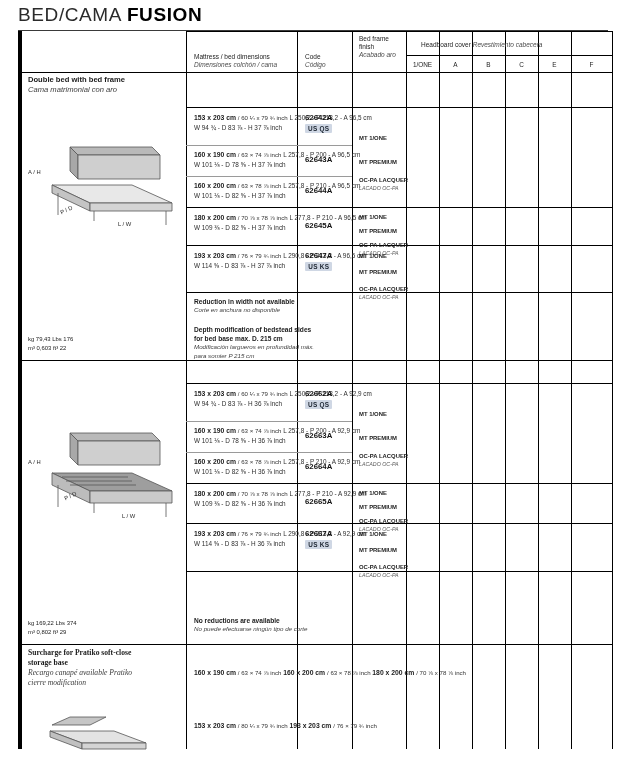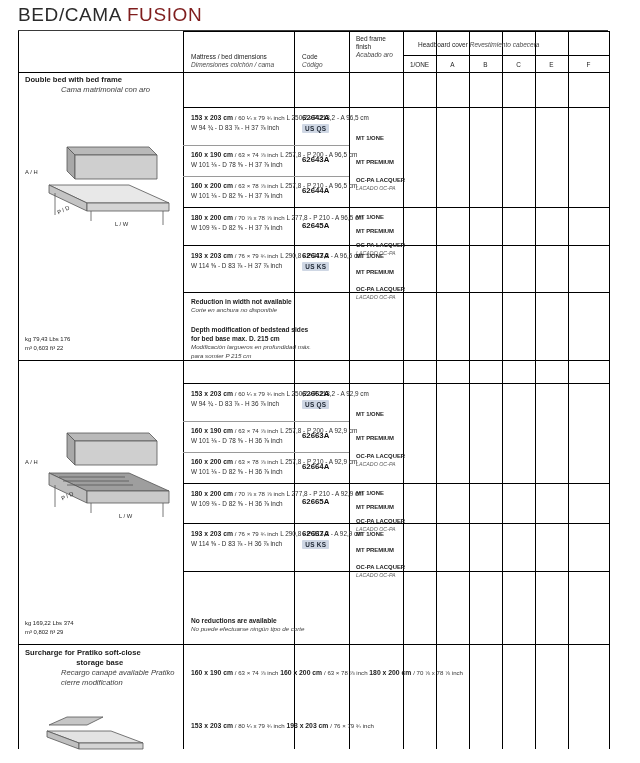--- a/index.html
+++ b/index.html
@@ -11,48 +11,48 @@
     -webkit-font-smoothing:antialiased;
   }
   .page{position:relative;width:640px;height:763px;overflow:hidden;}
 
   
   .title{
     position:absolute;left:18px;top:4px;
     font-size:19px;letter-spacing:.6px;
     color:#2b2b2b;font-weight:400;
   }
-  .title .bold{font-weight:400;color:#7f1d1d;}
+  .title .bold{font-weight:700;color:#000000;}
   .title-rule{
     position:absolute;left:18px;top:30px;width:590px;height:1px;background:#3a3a3a;
   }
 
   
   .tbl{
     position:absolute;left:18px;top:31px;width:590px;height:718px;
-    border-left:1px solid #000000;border-right:1px solid #000;
+    border-left:4px solid #000000;border-right:1px solid #000;
   }
 
   
   .vrule{position:absolute;top:0;width:1px;background:#000;}
 
   
   .hrule{position:absolute;height:1px;background:#000;}
   .hrule.light{background:#9a9a9a;}
 
   
   .hdr-cell{
     position:absolute;font-size:6.5px;line-height:1.25;color:#1b1b1b;
   }
   .hdr-cell .en{display:block;}
   .hdr-cell .es{display:block;font-style:italic;color:#4a4a4a;}
 
   
   .sec-title{position:absolute;font-size:7.6px;font-weight:700;line-height:1.3;}
-  .sec-title .es{display:block;font-weight:400;font-style:italic;color:#3c3c3c;margin-left:36px;}
+  .sec-title .es{display:block;font-weight:400;font-style:italic;color:#3c3c3c;}
 
   
   .dim{position:absolute;font-size:6.4px;line-height:1.42;color:#1b1b1b;}
   .dim .l1{font-weight:700;font-size:6.8px;}
   .dim .l1 .inch{font-weight:400;font-size:6.1px;color:#333;}
   .dim .l2,.dim .l3{color:#2e2e2e;}
 
   
   .code{position:absolute;font-size:7.8px;font-weight:700;color:#111;text-align:right;}
   .badge{
@@ -377,23 +377,23 @@
       <span class="es">No puede efectuarse ningún tipo de corte</span>
     </div>
 
     <div class="wt" style="left:6px;top:588px;">
       <span>kg 169,22 Lbs 374</span><br>
       <span>m³ 0,802 ft³ 29</span>
     </div>
 
     <div class="hrule" style="left:0;top:613px;width:590px;"></div>
 
-    <div class="sec-title" style="left:6px;top:617px;">
+    <div class="sec-title" style="left:6px;top:617px;font-family:Liberation Serif, serif;">
       <span>Surcharge for Pratiko soft-close</span>
-      <span style="display:block;text-align:center;">storage base</span>
+      <span style="display:block;">storage base</span>
       <span class="es">Recargo canapé available Pratiko</span>
       <span class="es">cierre modification</span>
     </div>
 
     <div class="draw" style="left:18px;top:684px;">
       <svg width="120" height="40" viewBox="0 0 120 40">
         <g fill="none" stroke="#555" stroke-width="0.8">
           <path d="M12 10 L30 2 L66 2 L50 10 Z" fill="#c6c6c6"></path>
           <path d="M10 16 L74 16 L106 28 L42 28 Z" fill="#e3e3e3"></path>
           <path d="M10 16 L10 22 L42 34 L42 28 Z" fill="#c0c0c0"></path>

